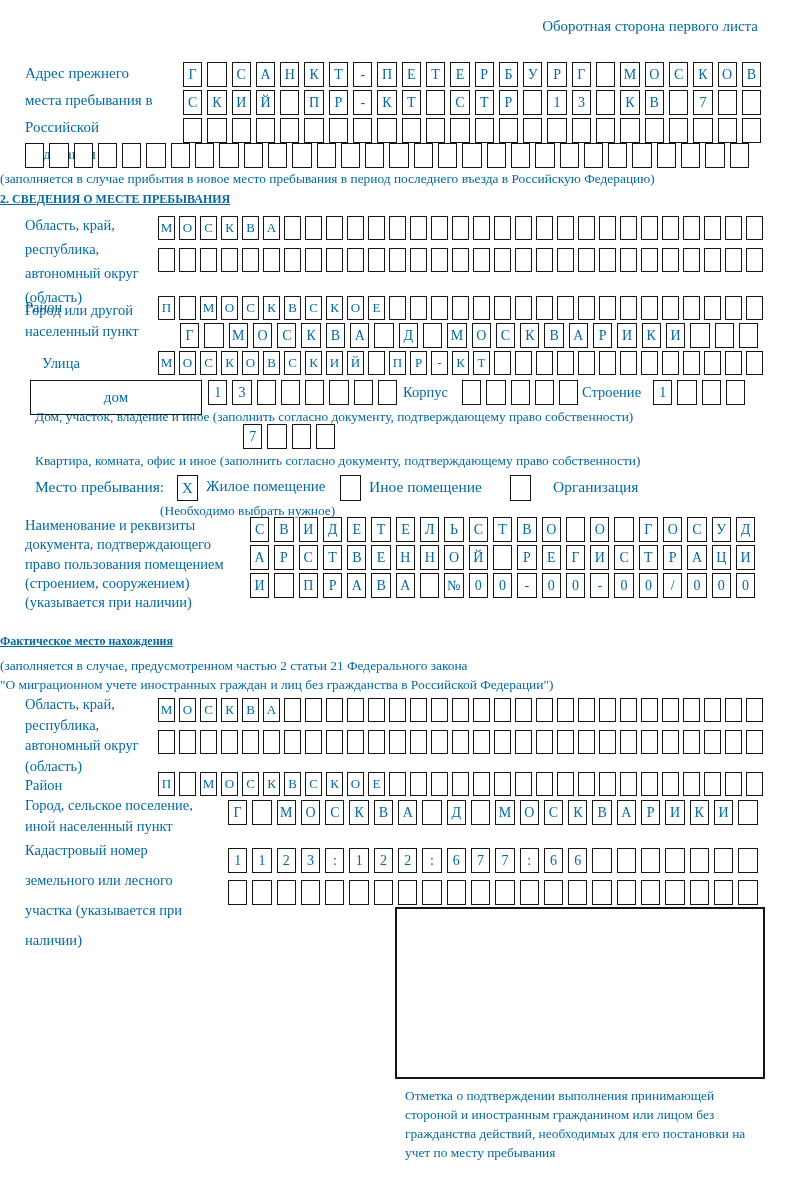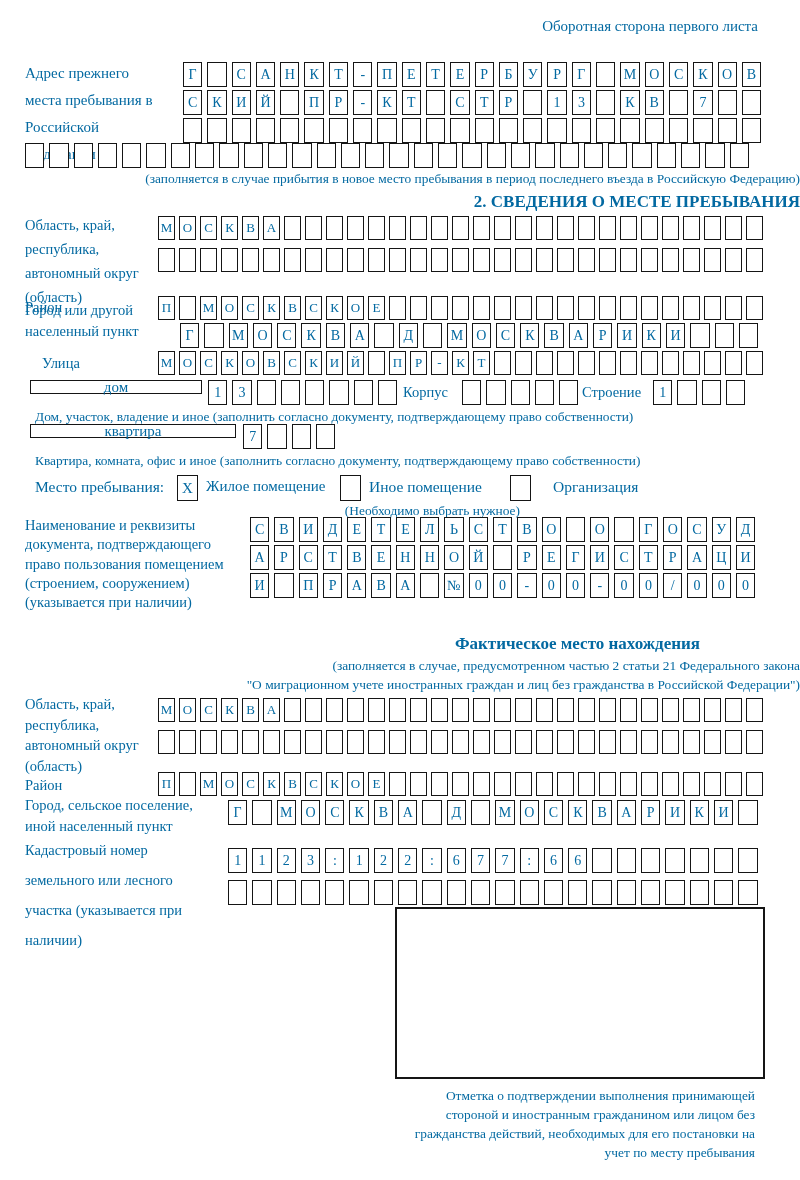--- a/index.html
+++ b/index.html
@@ -4,37 +4,37 @@
 <style>
   html,body{margin:0;padding:0;background:#ffffff;}
   .page{
     position:relative;width:800px;height:1180px;background:#fff;color:#0369a1;
     font-family:"Liberation Serif","DejaVu Serif",serif;overflow:hidden;
   }
   .abs{position:absolute;}
   .label{font-size:14.5px;line-height:24px;}
   .tight{line-height:21px;}
   .note{font-size:13.4px;}
-  .center{text-align:right;}
-  .title{font-weight:bold;font-size:17px;}
+  .center{text-align:left;}
+  .title{font-weight:bold;font-size:12px;text-decoration:underline;}
   .cellrow{display:flex;}
   .cell{
     flex:none;display:flex;align-items:center;justify-content:center;
     border:1.8px solid #151515;background:#fff;box-sizing:border-box;
   }
   .cells-sm{gap:4px;}
   .cells-sm .cell{width:17px;height:24px;font-size:13px;}
   .cells-md{gap:5px;}
   .cells-md .cell{width:19.3px;height:25px;font-size:14px;}
   .checkbox{
     width:21px;height:26px;border:1.8px solid #151515;box-sizing:border-box;
     display:flex;align-items:center;justify-content:center;font-size:15px;background:#fff;
   }
   .longbox{
-    border:1.8px solid #151515;height:14px;box-sizing:border-box;background:#fff;
+    border:1.8px solid #151515;height:35px;box-sizing:border-box;background:#fff;
     display:flex;align-items:center;justify-content:center;font-size:15px;text-align:center;
   }
   .stampbox{border:2px solid #151515;background:#fff;box-sizing:border-box;}
 </style>
 </head>
 <body>
 
 <div class="page">
 
   <div class="abs" style="top:18px;right:42px;font-size:15px;">Оборотная сторона первого листа</div>
@@ -333,21 +333,20 @@
     </div>
   <div class="abs label" style="left:582px;top:380px;">Строение</div>
   <div class="abs cellrow cells-md" style="left:653px;top:380px;">
       <span class="cell">1</span>
       <span class="cell"></span>
       <span class="cell"></span>
       <span class="cell"></span>
     </div>
   <div class="abs note" style="left:35px;top:409px;">Дом, участок, владение и иное (заполнить согласно документу, подтверждающему право собственности)</div>
 
-  <div class="abs longbox" style="left:30px;top:424px;width:206px;">квартира</div>
   <div class="abs cellrow cells-md" style="left:243px;top:424px;">
       <span class="cell">7</span>
       <span class="cell"></span>
       <span class="cell"></span>
       <span class="cell"></span>
     </div>
   <div class="abs note" style="left:35px;top:453px;">Квартира, комната, офис и иное (заполнить согласно документу, подтверждающему право собственности)</div>
 
   <div class="abs" style="left:35px;top:478px;font-size:15.5px;">Место пребывания:</div>
   <div class="abs checkbox" style="left:177px;top:475px;">X</div>

